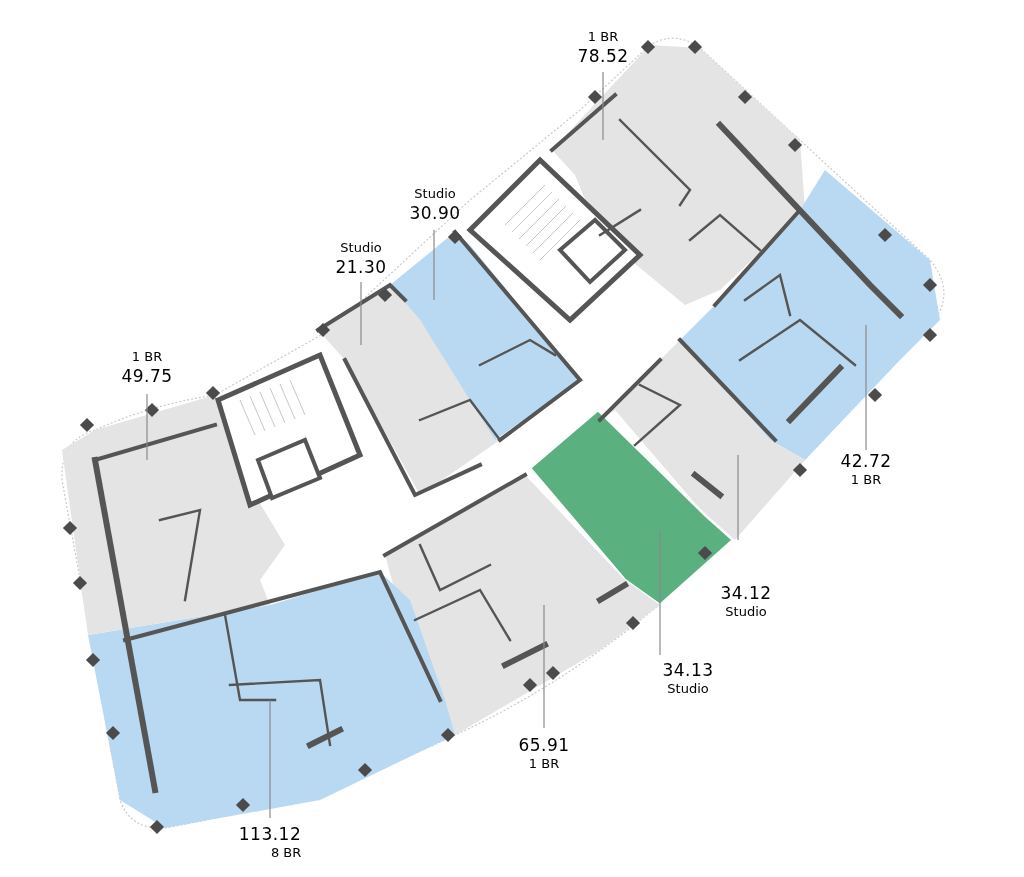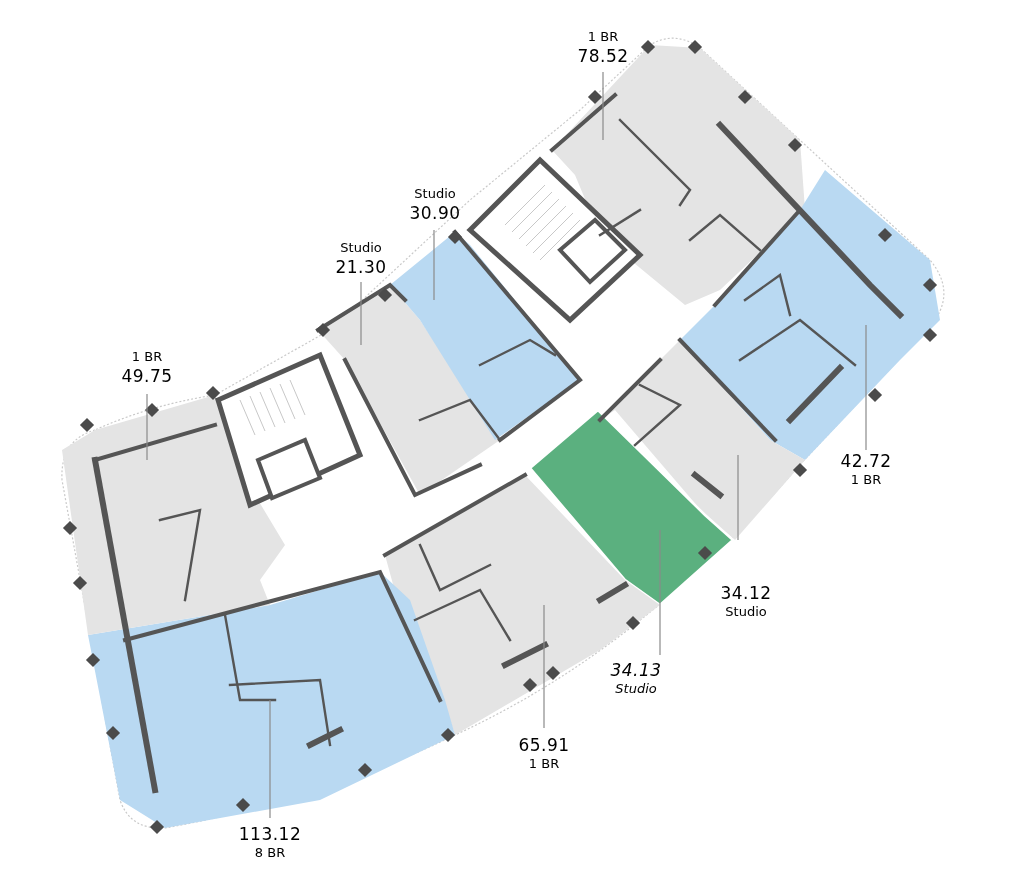--- a/index.html
+++ b/index.html
@@ -168,24 +168,24 @@
 </div>
 
 <div class="lbl" style="left:866px; top:451px;">
   <span class="area">42.72</span>
   <span class="type">1 BR</span>
 </div>
 <div class="lbl" style="left:738px; top:583px;margin-left:8px;">
   <span class="area">34.12</span>
   <span class="type">Studio</span>
 </div>
-<div class="lbl" style="left:636px; top:660px;font-style:italic;">
+<div class="lbl" style="left:688px; top:660px;">
   <span class="area">34.13</span>
   <span class="type">Studio</span>
 </div>
 <div class="lbl" style="left:544px; top:735px;">
   <span class="area">65.91</span>
   <span class="type">1 BR</span>
 </div>
-<div class="lbl" style="left:270px; top:824px;">
+<div class="lbl" style="left:270px; top:824px;text-align:right;">
   <span class="area">113.12</span>
   <span class="type">8 BR</span>
 </div>
 
 </body></html>

